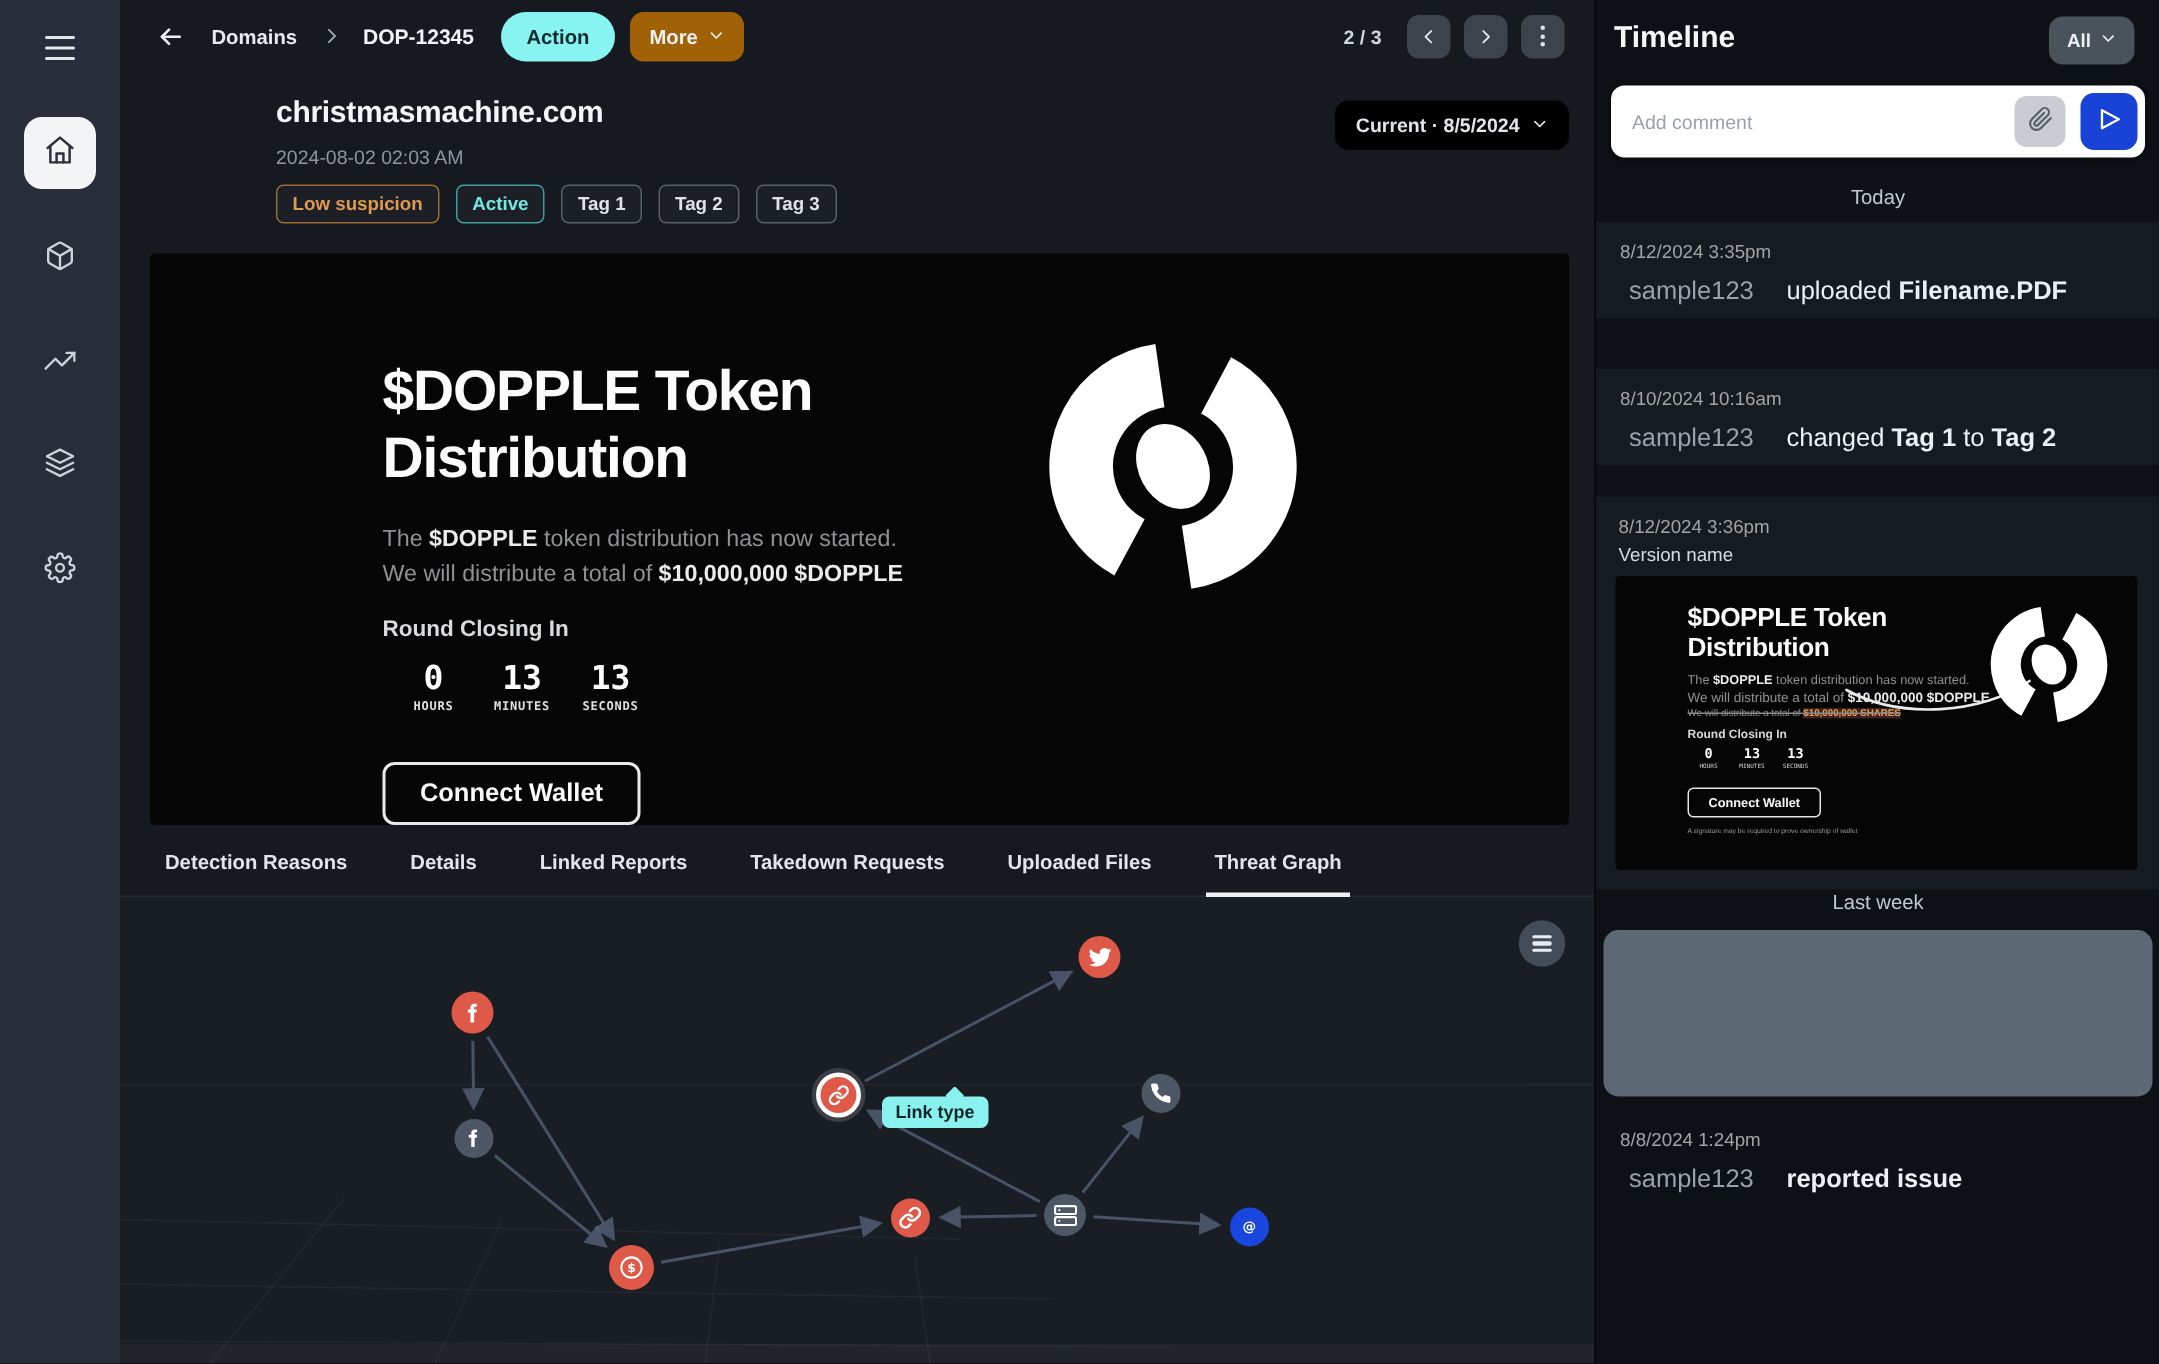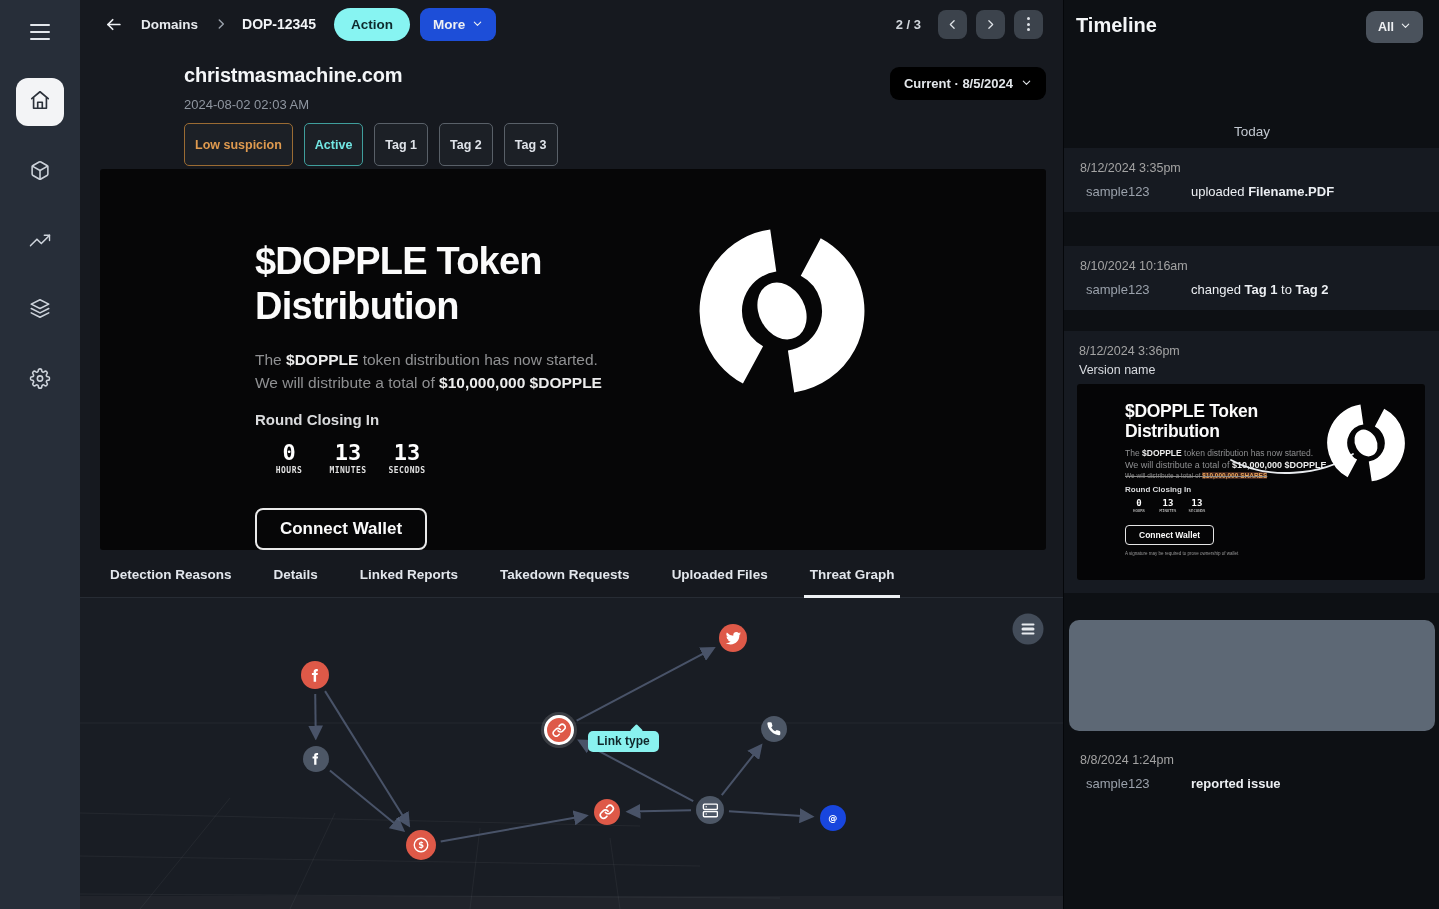--- a/index.html
+++ b/index.html
@@ -20,35 +20,35 @@
   .main { position:absolute; left:80px; top:0; width:983px; height:909px; background:#16191f; }
 
   .topbar { position:absolute; left:0; top:0; width:983px; height:48px; display:flex; align-items:center; }
   .back-btn { margin-left:24px; color:#eef1f4; cursor:pointer; display:flex; }
   .back-btn svg { width:19px; height:19px; stroke:currentColor; fill:none; stroke-width:2.2; stroke-linecap:round; stroke-linejoin:round; }
   .bc-section { margin-left:18px; font-size:13.5px; font-weight:700; color:#e7eaee; cursor:pointer; }
   .bc-chev { margin-left:16px; color:#9aa1ab; display:flex; }
   .bc-chev svg { width:14px; height:14px; stroke:currentColor; fill:none; stroke-width:2.4; stroke-linecap:round; stroke-linejoin:round; }
   .bc-id { margin-left:14px; font-size:14px; font-weight:700; color:#f2f4f7; }
   .action-btn { margin-left:18px; background:#87f4f2; color:#0e2b2e; border:none; border-radius:999px; padding:9px 17px; font-size:13.5px; font-weight:700; cursor:pointer; font-family:inherit; }
-  .more-btn { margin-left:10px; background:#1d4ed8; color:#eef0f3; border:none; border-radius:9px; padding:9px 13px; font-size:13.5px; font-weight:600; cursor:pointer; display:flex; align-items:center; gap:7px; font-family:inherit;text-align:right; }
+  .more-btn { margin-left:10px; background:#a16207; color:#eef0f3; border:none; border-radius:9px; padding:9px 13px; font-size:13.5px; font-weight:600; cursor:pointer; display:flex; align-items:center; gap:7px; font-family:inherit;text-align:right; }
   .chev-sm svg { width:11px; height:11px; stroke:currentColor; fill:none; stroke-width:2.4; stroke-linecap:round; stroke-linejoin:round; }
   .topbar-right { margin-left:auto; display:flex; align-items:center; margin-right:20px; gap:9px; }
   .pag-label { font-size:13px; color:#d2d7dd; font-weight:600; margin-right:8px; }
   .sq-btn { width:29px; height:29px; background:#3c434c; border:none; border-radius:8px; color:#dfe3e8; display:flex; align-items:center; justify-content:center; cursor:pointer; }
   .sq-btn svg { width:13px; height:13px; stroke:currentColor; fill:none; stroke-width:2.3; stroke-linecap:round; stroke-linejoin:round; }
   .kebab { display:flex; flex-direction:column; gap:2.5px; }
   .kebab i { width:3px; height:3px; background:#dfe3e8; border-radius:50%; }
 
   .page-title { position:absolute; left:104px; top:64px; font-size:20px; font-weight:700; color:#f4f6f8; letter-spacing:-0.2px; }
   .page-date { position:absolute; left:104px; top:97px; font-size:13px; color:#8f96a0; }
   .version-btn { position:absolute; right:17px; top:67px; background:#000000; color:#e2e6ea; border:none; border-radius:9px; padding:9px 14px; font-size:13px; font-weight:600; cursor:pointer; display:flex; align-items:center; gap:8px; font-family:inherit; }
 
   .chips { position:absolute; left:104px; top:123px; display:flex; gap:11px; }
-  .chip { height:43px; display:flex; align-items:center; padding:0 10px; border-radius:5px; font-size:12.5px; font-weight:700; background:#1c2026; border:1px solid #596068; color:#dfe3e9; cursor:pointer; }
+  .chip { height:26px; display:flex; align-items:center; padding:0 10px; border-radius:5px; font-size:12.5px; font-weight:700; background:#1c2026; border:1px solid #596068; color:#dfe3e9; cursor:pointer; }
   .chip--warning { color:#df9a4f; border-color:#9a6b33; }
   .chip--active  { color:#72e7e4; border-color:#3f9e9c; }
 
   
   .hero { position:absolute; left:20px; top:169px; width:946px; height:381px; background:#060607; border-radius:3px; overflow:hidden; }
   .hero-col { position:absolute; left:155px; top:70px; width:440px; }
   .hero-title { font-size:38px; line-height:45px; font-weight:700; color:#fbfbfb; letter-spacing:-0.8px; }
   .hero-p { margin-top:19px; font-size:15.5px; line-height:23px; color:#8f9092; }
   .hero-p b { color:#ececec; }
   .hero-round { margin-top:17px; font-size:15px; font-weight:600; color:#d9dadc; }
@@ -89,21 +89,21 @@
   .comment-input { flex:1; border:none; outline:none; background:transparent; margin-left:14px; font-size:13px; color:#30343a; font-family:inherit; }
   .comment-input::placeholder { color:#9aa1ab; }
   .attach-btn { width:34px; height:34px; background:#c9cdd2; border:none; border-radius:8px; display:flex; align-items:center; justify-content:center; cursor:pointer; margin-right:10px; }
   .attach-btn svg { width:17px; height:17px; stroke:#5b6066; fill:none; stroke-width:2; stroke-linecap:round; stroke-linejoin:round; }
   .send-btn { width:38px; height:38px; background:#1843d6; border:none; border-radius:9px; display:flex; align-items:center; justify-content:center; cursor:pointer; margin-right:5px; }
   .send-btn svg { width:19px; height:19px; }
 
   .tsection { position:absolute; left:0; width:376px; height:26px; display:flex; align-items:center; justify-content:center; font-size:13.5px; color:#c3c9d1;text-align:center; }
   .tentry { position:absolute; left:0; width:376px; background:#161a21; }
   .tdate { position:absolute; left:16px; top:13px; font-size:12.5px; color:#a3a3a3; }
-  .trow { position:absolute; left:22px; top:36px; right:10px; display:flex; font-size:13px; }
+  .trow { position:absolute; left:22px; top:36px; right:10px; display:flex; font-size:17px; }
   .tuser { width:105px; color:#9aa1ab; flex:none; }
   .taction { color:#eceff3; }
   .taction b { font-weight:700; }
   .tversion { position:absolute; left:15px; top:32px; font-size:12.5px; color:#d8dbe0; }
 
   
   .thumb { position:absolute; left:13px; top:53px; width:348px; height:196px; background:#050506; border-radius:3px; overflow:hidden; cursor:pointer; }
   .th-col { position:absolute; left:48px; top:17px; width:210px; }
   .th-title { font-size:17.5px; line-height:20px; font-weight:700; color:#fbfbfb; letter-spacing:-0.3px; }
   .th-p1 { margin-top:7px; font-size:8.5px; color:#8f9092; }
@@ -372,20 +372,33 @@
 
   <aside class="panel">
     <div class="panel-title">Timeline</div>
     <button class="filter-btn">
       <span>All</span>
       <span class="chev-sm"><svg viewBox="0 0 24 24">
             <polyline points="5 9 12 16 19 9"></polyline>
           </svg></span>
     </button>
 
+    <div class="comment-card">
+      <input class="comment-input" placeholder="Add comment" style="">
+      <button class="attach-btn">
+        <span><svg viewBox="0 0 24 24">
+              <path d="M21.44 11.05l-9.19 9.19a6 6 0 0 1-8.49-8.49l9.19-9.19a4 4 0 0 1 5.66 5.66l-9.2 9.19a2 2 0 0 1-2.83-2.83l8.49-8.48"></path>
+            </svg></span>
+      </button>
+      <button class="send-btn">
+        <span><svg viewBox="0 0 22 22">
+              <path d="M5 4 L18 11 L5 18 Z" fill="none" stroke="#fff" stroke-width="1.8" stroke-linejoin="round"></path>
+            </svg></span>
+      </button>
+    </div>
 
     <div class="tsection" style="top:118px;">Today</div>
 
     <div class="tentry" style="top:148px; height:64px;">
       <div class="tdate">8/12/2024 3:35pm</div>
       <div class="trow">
         <span class="tuser">sample123</span>
         <span class="taction"><span>uploaded </span><b>Filename.PDF</b></span>
       </div>
     </div>
@@ -436,20 +449,21 @@
           <svg viewBox="0 0 100 100">
               <g transform="rotate(-62 50 50)">
                 <circle cx="50" cy="50" r="36" fill="none" stroke="#fff" stroke-width="25" stroke-dasharray="90 23.1"></circle>
               </g>
               <ellipse cx="50" cy="50" rx="13.5" ry="17.5" fill="#fff" transform="rotate(-28 50 50)"></ellipse>
             </svg>
         </div>
       </div>
     </div>
 
+    <div class="tsection" style="top:588px;">Last week</div>
 
     <div class="gray-box"></div>
 
     <div class="tentry" style="top:740px; height:64px; background:transparent;padding-left:32px;">
       <div class="tdate">8/8/2024 1:24pm</div>
       <div class="trow">
         <span class="tuser">sample123</span>
         <span class="taction" style="font-weight:700;">reported issue</span>
       </div>
     </div>

